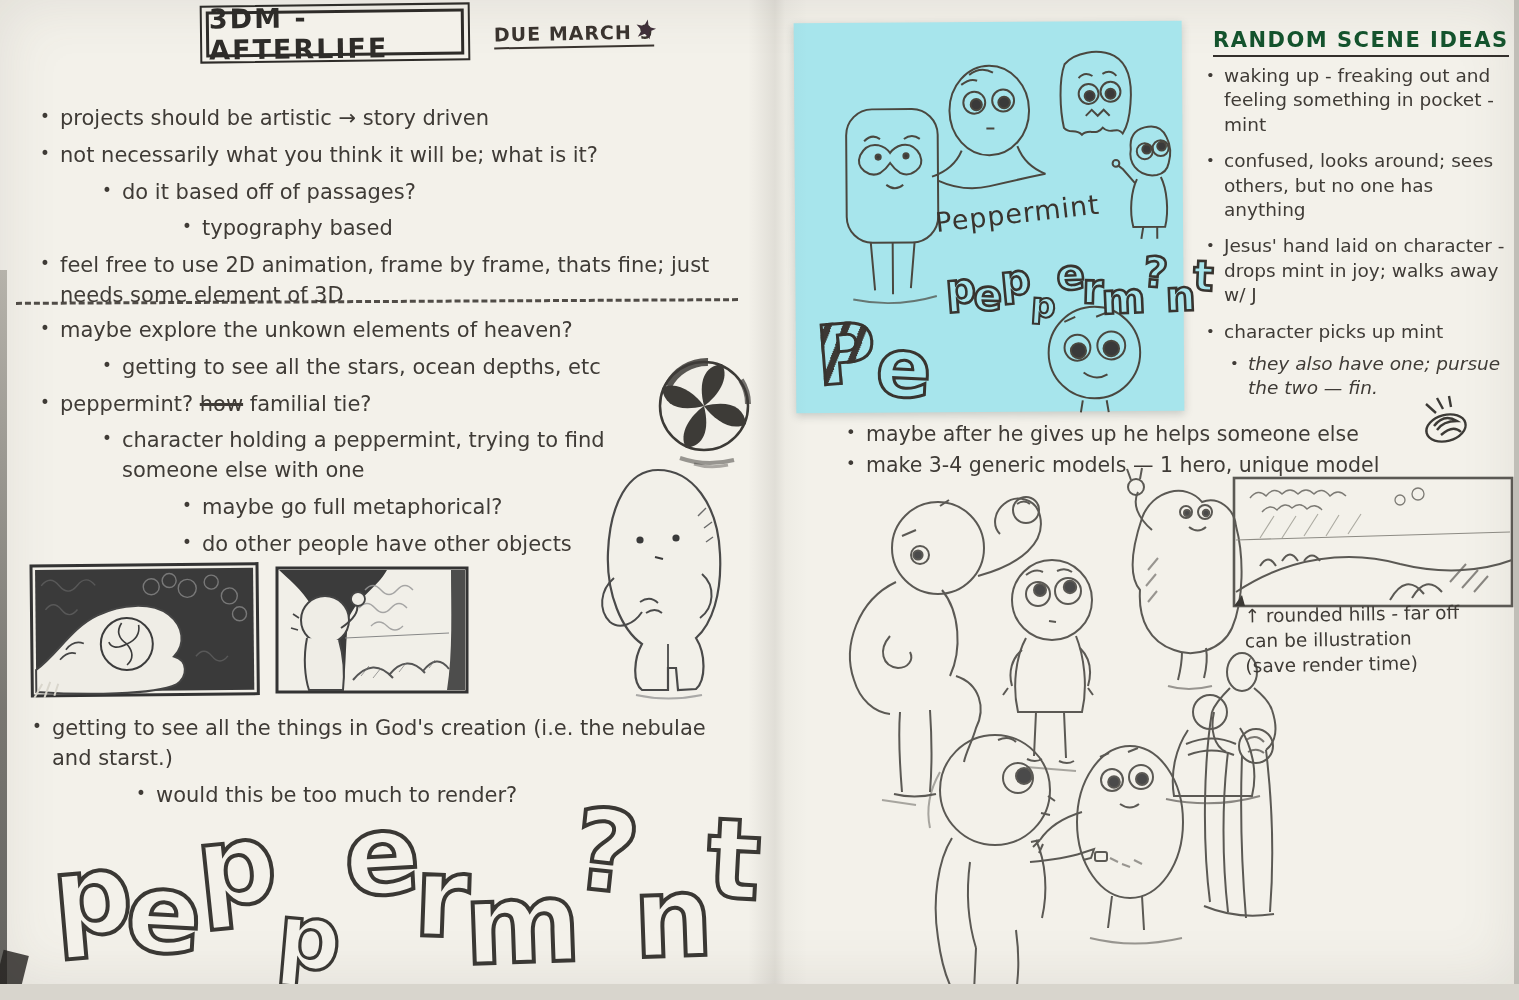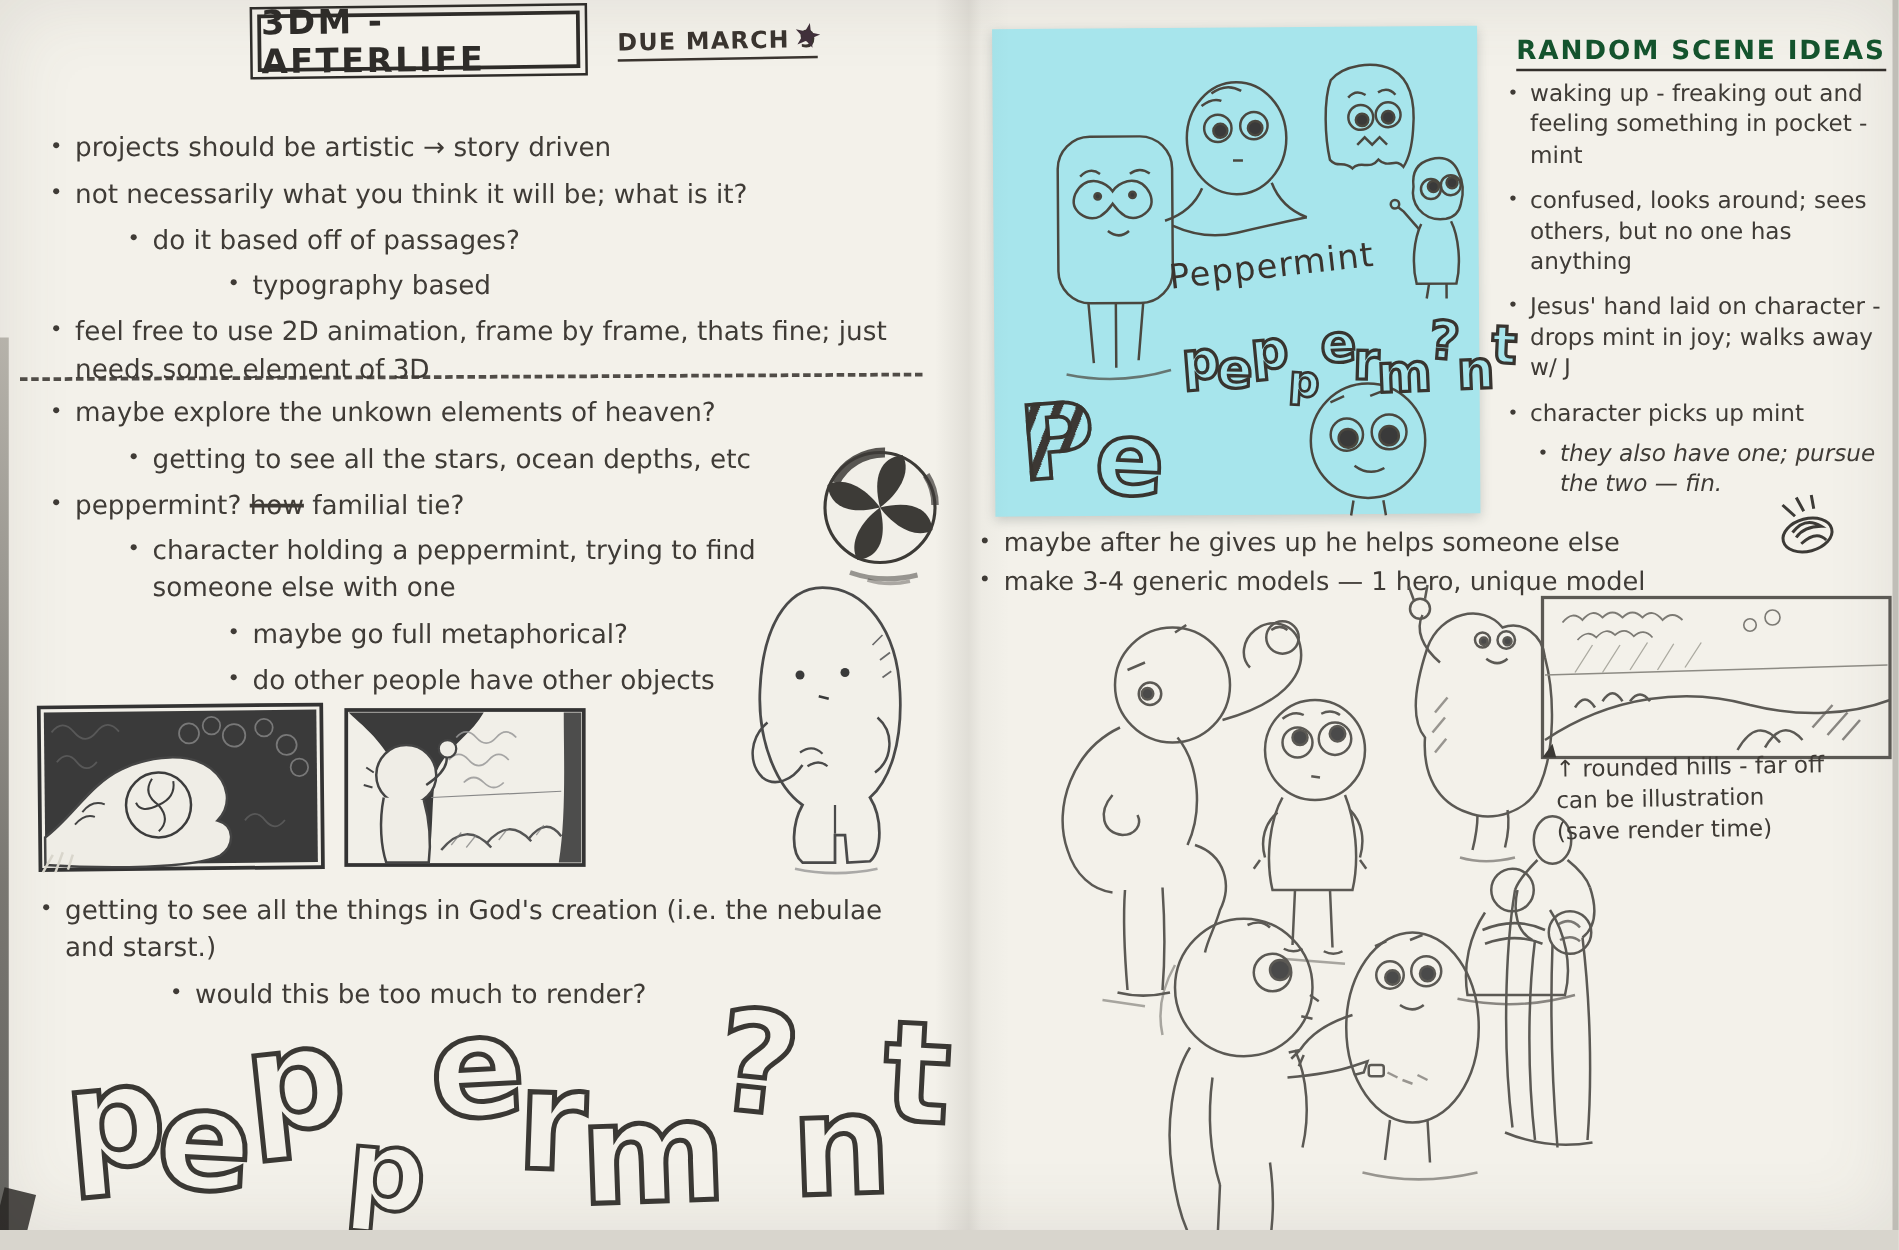--- a/index.html
+++ b/index.html
@@ -76,21 +76,21 @@
   .pe-striped { background:repeating-linear-gradient(115deg,#3c3834 0 7px,#a7e5ec 7px 17px);
                 -webkit-background-clip:text; background-clip:text; color:transparent; transform:rotate(-4deg); }
   .pe-e { transform:translateY(14px) rotate(3deg); }
 
   
   .rsi-head { position:absolute; left:1213px; top:28px; font-size:21px; font-weight:bold; letter-spacing:1.5px;
               color:#14532d; border-bottom:2px solid #332f2b; padding-bottom:3px; }
   #listR { left:1206px; top:64px; width:314px; font-size:18.5px; }
   #listR li { margin-bottom:12px; line-height:1.32; padding-left:18px; }
   #listR li.sub { margin-left:24px; margin-top:-4px;font-style:italic; }
-  #listM { left:783px; top:420px; width:660px; font-size:20.5px; }
+  #listM { left:846px; top:420px; width:660px; font-size:20.5px; }
   #listM li { margin-bottom:2px; }
   .hills-note { position:absolute; left:1245px; top:602px; width:286px; font-size:18.5px; line-height:1.35;
                 white-space:pre-line; color:#3f3b36; transform:rotate(-1deg); }
 
   .doodle { position:absolute; }
   svg { display:block; overflow:visible; }
 </style>
 </head>
 <body>
 

